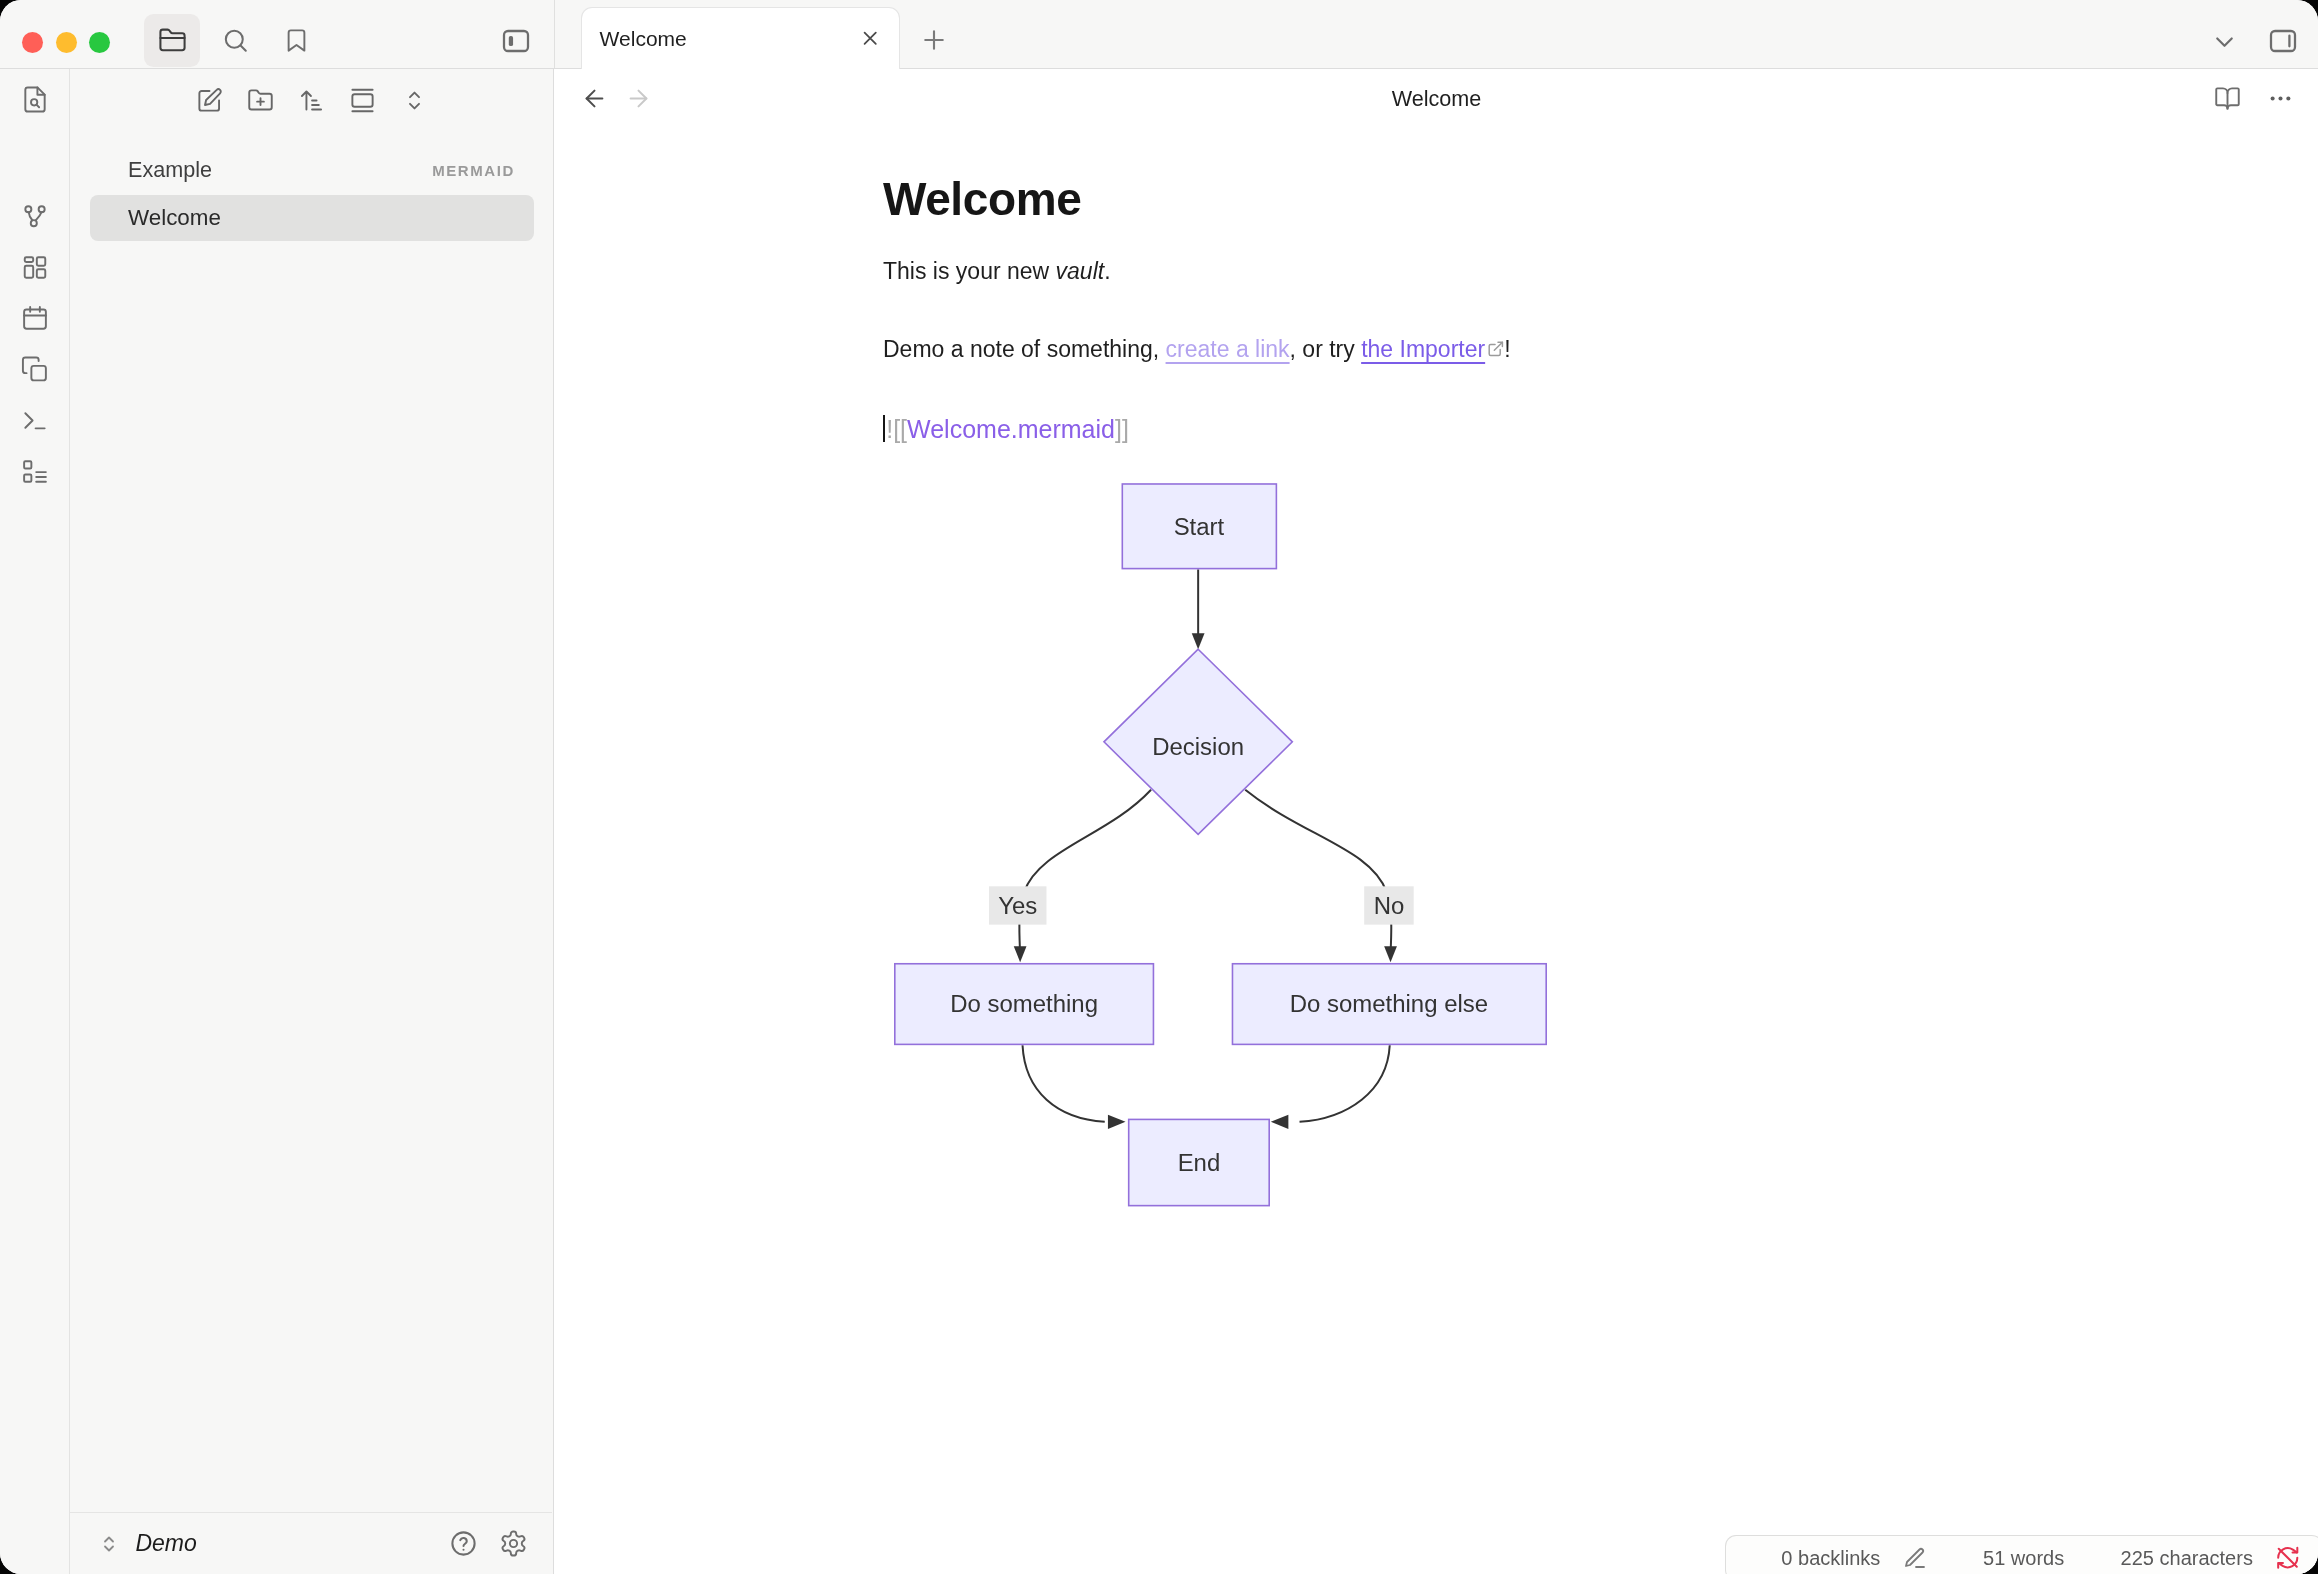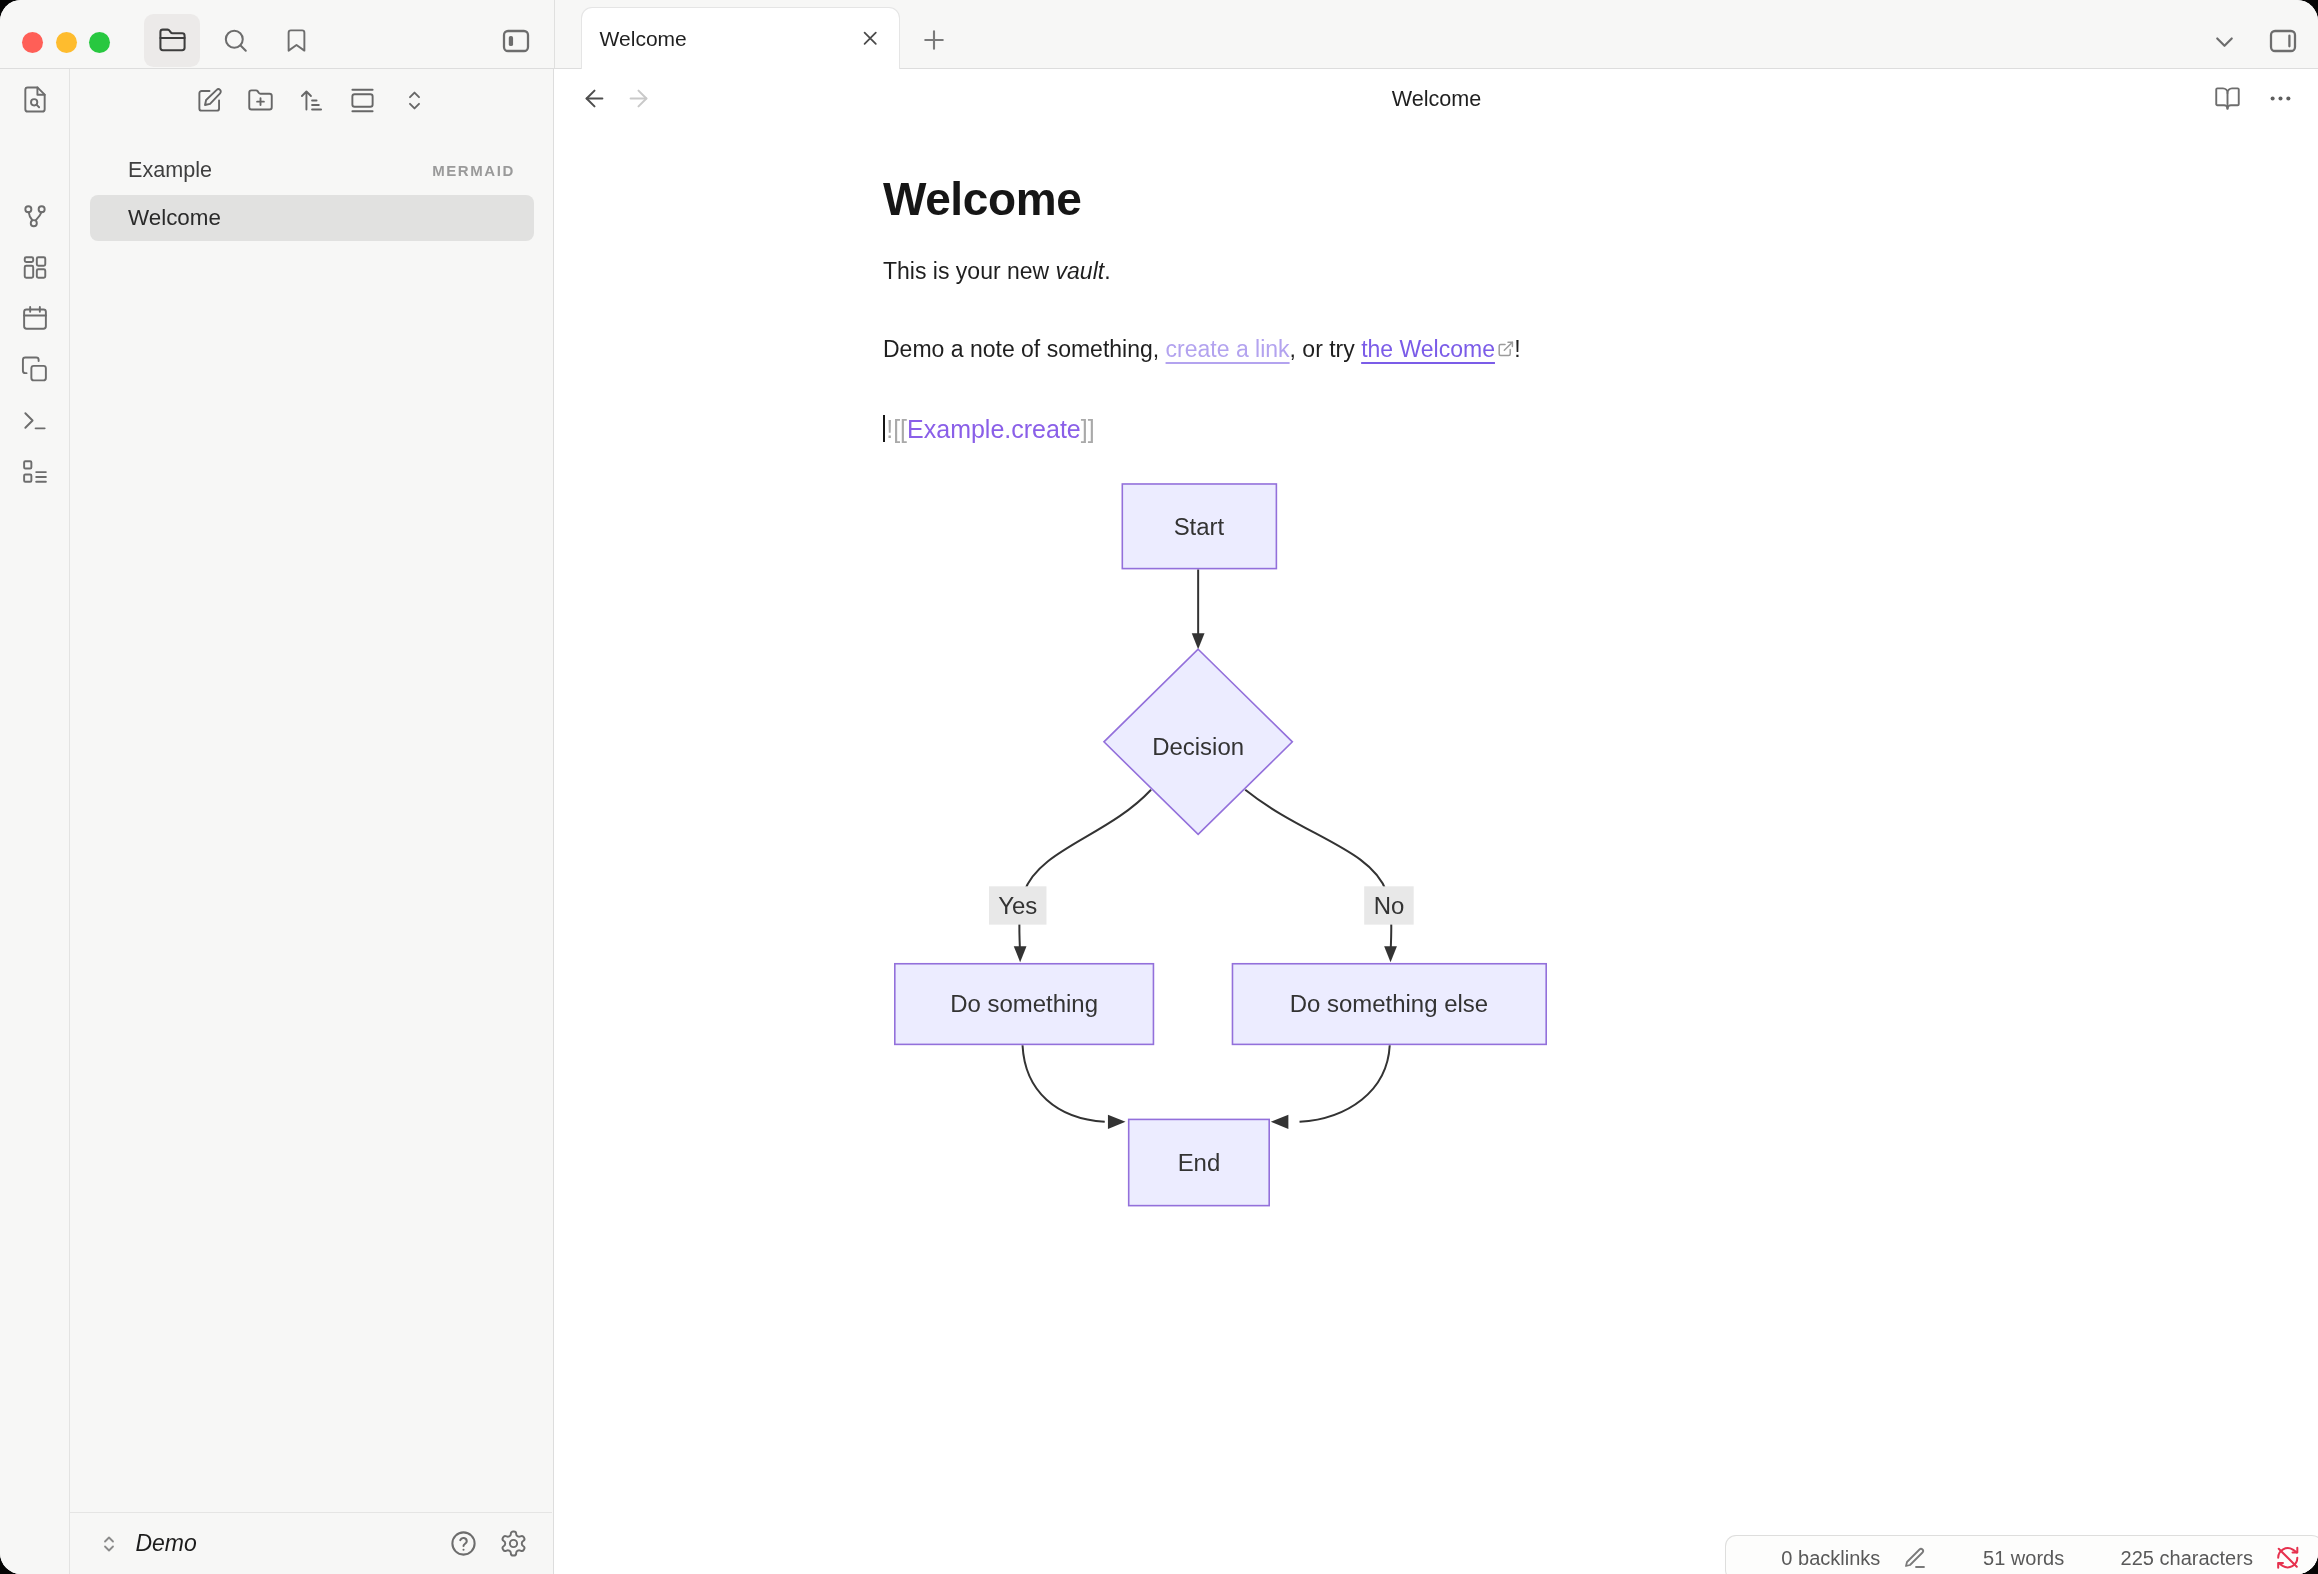--- a/index.html
+++ b/index.html
@@ -292,26 +292,26 @@
             <circle cx="5" cy="12" r="1.8"></circle>
             <circle cx="12" cy="12" r="1.8"></circle>
             <circle cx="19" cy="12" r="1.8"></circle>
           </svg>
       </span>
     </div>
 
     <div class="note">
       <h1>Welcome</h1>
       <p><span>This is your new </span><em>vault</em><span>.</span></p>
-      <p><span>Demo a note of something, </span><span class="link-unresolved">create a link</span><span>, or try </span><span class="link-external">the Welcome</span><span class="ext-icon"><svg width="17.6" height="17.6" viewBox="0 0 24 24" fill="none" stroke="currentColor" stroke-width="2" stroke-linecap="round" stroke-linejoin="round">
+      <p><span>Demo a note of something, </span><span class="link-unresolved">create a link</span><span>, or try </span><span class="link-external">the Importer</span><span class="ext-icon"><svg width="17.6" height="17.6" viewBox="0 0 24 24" fill="none" stroke="currentColor" stroke-width="2" stroke-linecap="round" stroke-linejoin="round">
               <path d="M18 13v6a2 2 0 0 1-2 2H5a2 2 0 0 1-2-2V8a2 2 0 0 1 2-2h6"></path>
               <path d="M15 3h6v6"></path>
               <path d="M10 14 21 3"></path>
             </svg></span><span>!</span></p>
-      <div class="embed-line"><span class="caret"></span><span>!</span><span>[[</span><span class="embed-target">Example.create</span><span>]]</span></div>
+      <div class="embed-line"><span class="caret"></span><span>!</span><span>[[</span><span class="embed-target">Welcome.mermaid</span><span>]]</span></div>
 
       
       <svg class="diagram" width="653" height="730" viewBox="0 0 818 914">
 
         <path class="m-edge" d="M381 108 V 198"></path>
         <polygon class="m-arrow" points="373,188 389,188 381,208"></polygon>
 
         <path class="m-edge" d="M322 384 C268 442 182 458 163 512 C155 535 157 564 158 590"></path>
         <polygon class="m-arrow" points="150,580 166,580 158,600"></polygon>
 

